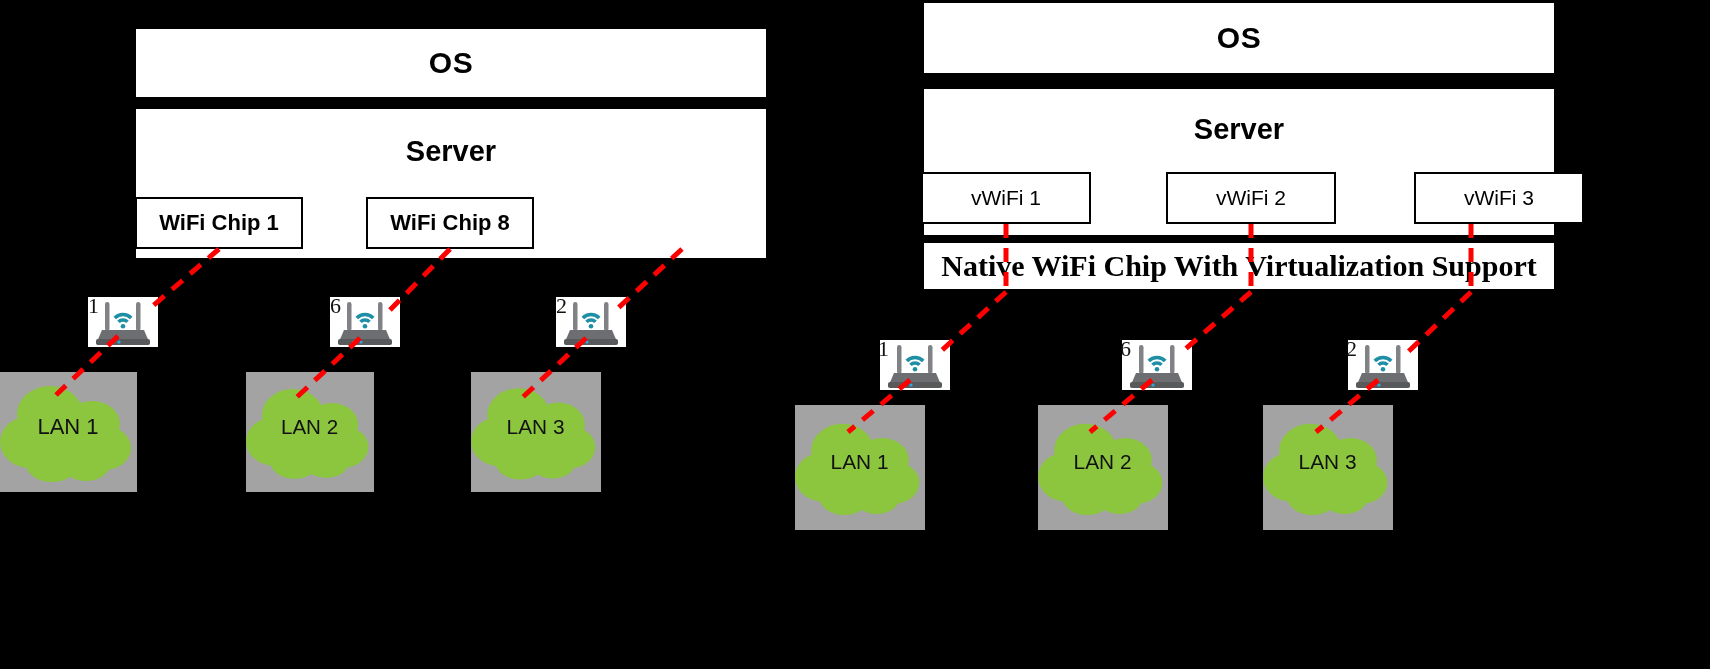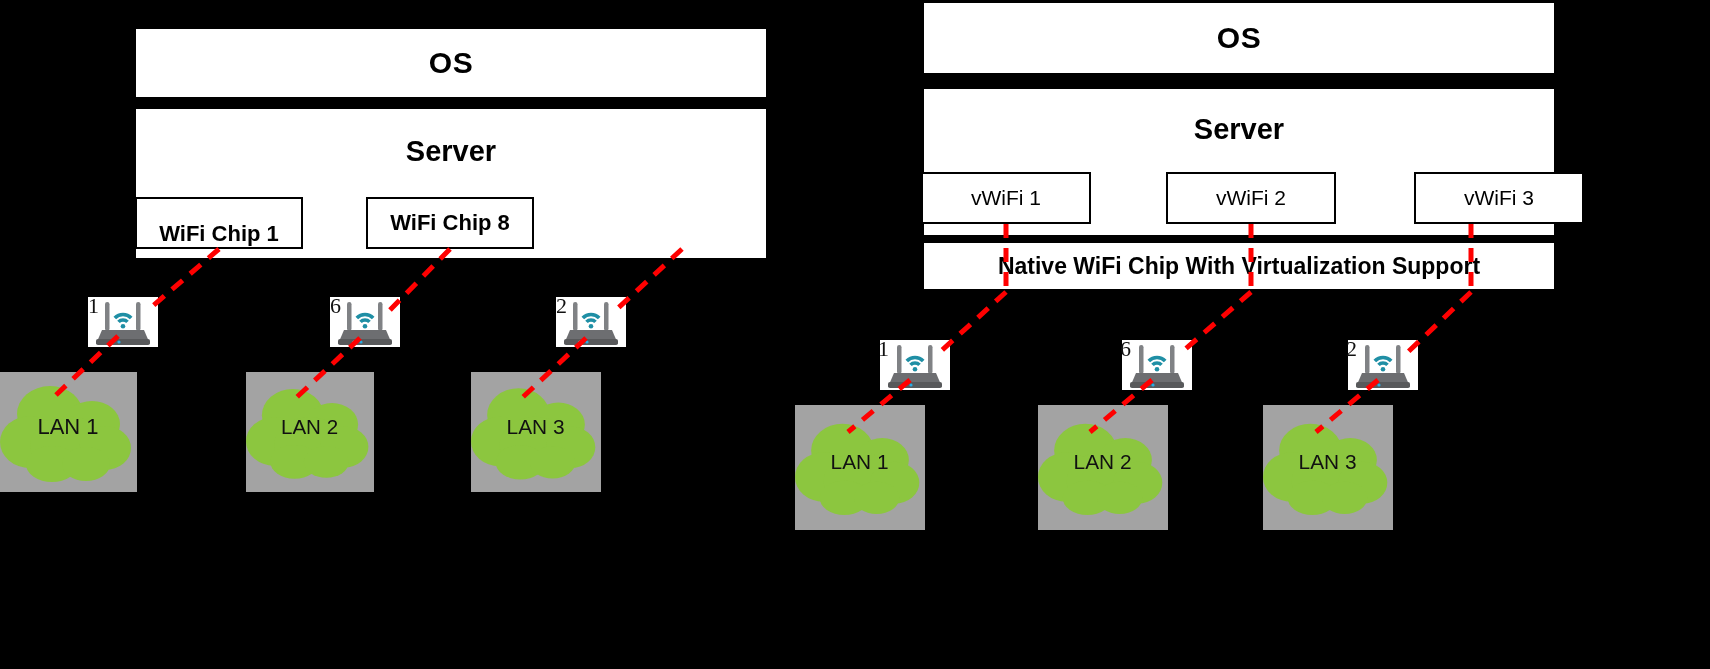--- a/index.html
+++ b/index.html
@@ -8,21 +8,21 @@
   .stage{position:absolute;left:0;top:0;width:1710px;height:515px;background:#000;}
 
   
   .wbox{position:absolute;background:#ffffff;border:3px solid #000;box-sizing:border-box;
         display:flex;align-items:center;justify-content:center;color:#000;}
   .thin{border-width:2px;}
   .os-label{font-size:30px;font-weight:bold;letter-spacing:.5px;}
   .server-label{position:absolute;left:0;right:0;text-align:center;font-size:29px;font-weight:bold;}
   .chip-label{font-size:22px;font-weight:bold;}
   .vchip-label{font-size:21px;font-weight:normal;}
-  .native-label{font-size:23px;font-weight:bold;}
+  .native-label{font-size:30px;font-weight:bold;font-family:Liberation Serif, serif;}
 
   
   .router{position:absolute;background:#fff;box-sizing:border-box;}
   .router svg{display:block;width:100%;height:100%;}
   .rnum{position:absolute;font-size:22px;color:#111;font-family:"Liberation Serif",serif;}
 
   
   .cloud{position:absolute;background:#a3a3a3;box-sizing:border-box;}
   .cloud svg{display:block;width:100%;height:100%;}
   .cloud .ctext{font-family:"Liberation Sans",sans-serif;}
@@ -36,21 +36,21 @@
 <div class="stage">
 
   <div class="wbox" style="left:133px;top:26px;width:636px;height:74px;">
     <span class="os-label">OS</span>
   </div>
 
   <div class="wbox" style="left:133px;top:106px;width:636px;height:155px;display:block;">
     <span class="server-label" style="top:26px;">Server</span>
   </div>
 
-  <div class="wbox thin" style="left:135px;top:197px;width:168px;height:52px;align-items:flex-end;">
+  <div class="wbox thin" style="left:135px;top:197px;width:168px;height:52px;">
     <span class="chip-label">WiFi Chip 1</span>
   </div>
   <div class="wbox thin" style="left:366px;top:197px;width:168px;height:52px;">
     <span class="chip-label">WiFi Chip 8</span>
   </div>
 
   <div class="router" style="left:88px;top:297px;width:70px;height:50px;">
     <svg viewBox="0 0 70 50">
       <rect x="17" y="5" width="4.5" height="29" rx="2.2" fill="#808285"></rect>
       <rect x="48" y="5" width="4.5" height="29" rx="2.2" fill="#808285"></rect>

